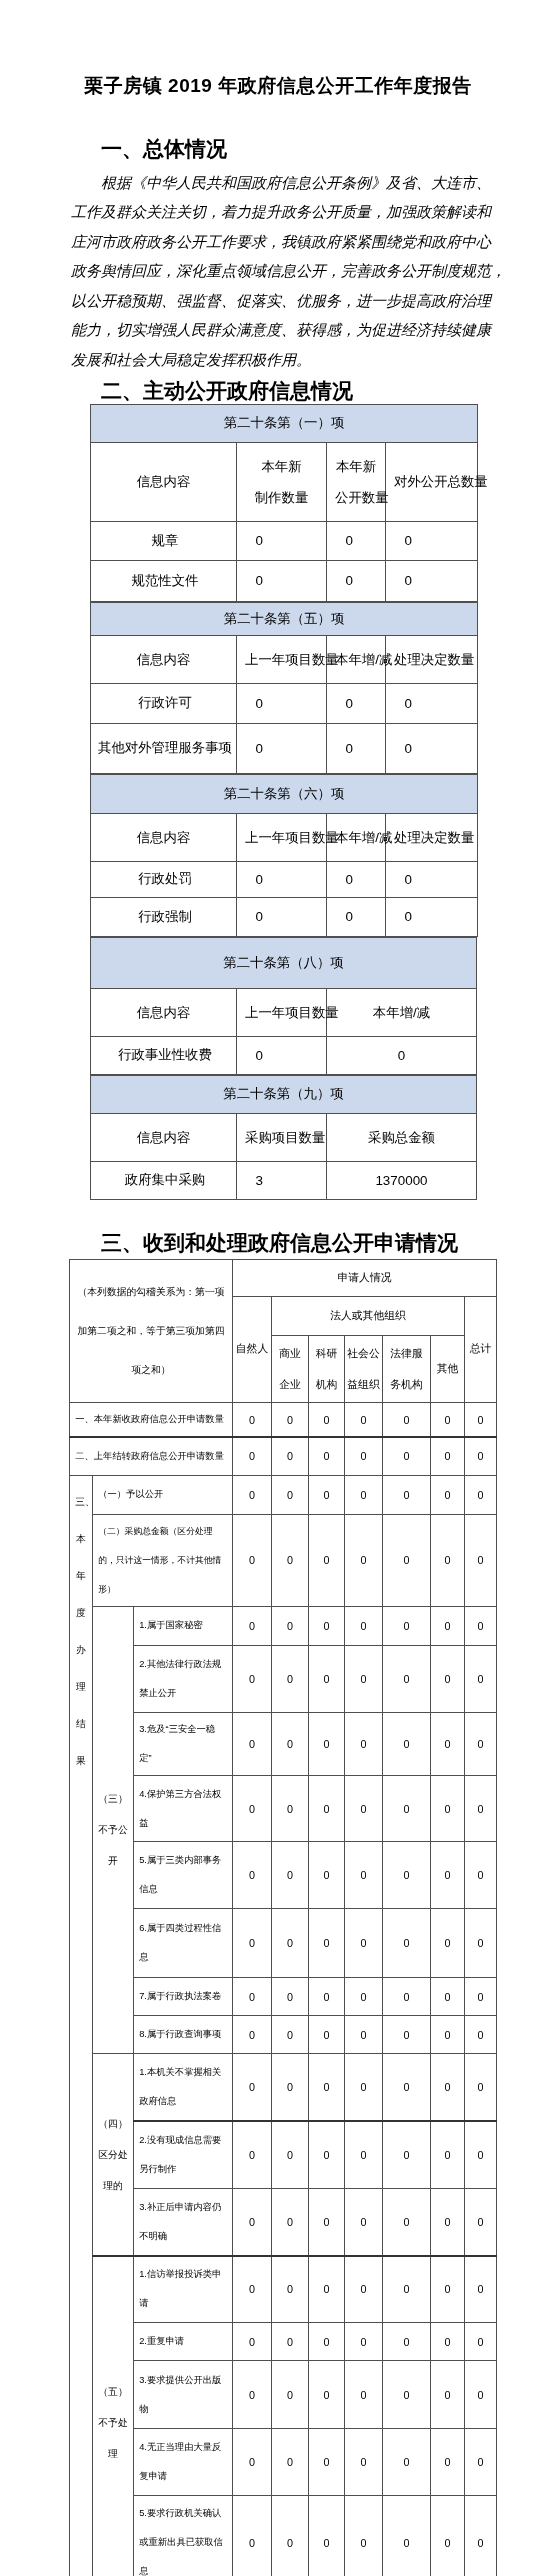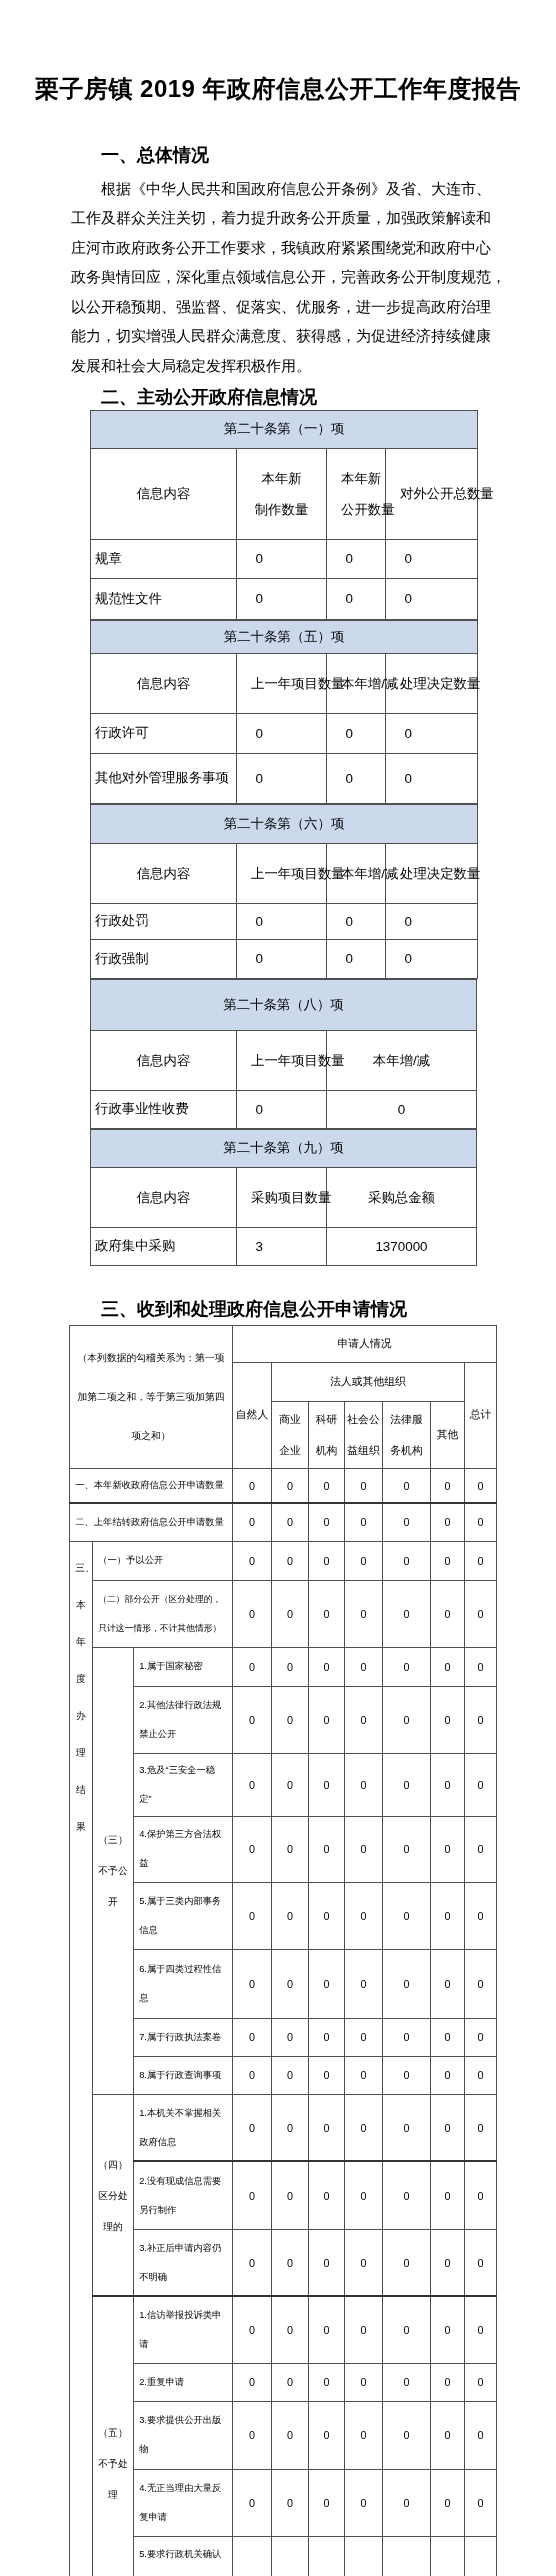--- a/index.html
+++ b/index.html
@@ -1,37 +1,37 @@
 <!DOCTYPE html>
 <html style="font-size:8.2px"><head>
 <meta charset="utf-8">
 <style>
   html,body{margin:0;padding:0;background:#fff;}
   .page{width:556px;height:3473px;background:#fff;position:relative;overflow:hidden;
         font-family:"Liberation Sans",sans-serif;color:#000;}
-  .doc-title{padding-top:73px;text-align:center;font-size:24px;font-weight:bold;letter-spacing:0.5px;}
-  .h2{font-size:18px;font-weight:bold;margin:8px 69px 0 101px;line-height:20.6px;}
+  .doc-title{padding-top:73px;text-align:center;font-size:19px;font-weight:bold;letter-spacing:0.5px;}
+  .h2{font-size:21px;font-weight:bold;margin:8px 69px 0 101px;line-height:20.6px;}
   .mt-s1{margin-top:40px;}
   .mt-s2{margin-top:6.7px;}
   .mt-s3{margin-top:33px;}
-  .body-text{margin:1px 69px 0 71px;}
+  .body-text{margin:1px 69px 0 71px;font-style:italic;}
   .p1{margin-top:8.2px;}
   .tline{font-size:15px;line-height:29.5px;height:29.5px;white-space:nowrap;}
   .ind{text-indent:30px;}
 
   table{border-collapse:collapse;table-layout:fixed;}
   td{border:1px solid #4f4f4f;box-sizing:border-box;vertical-align:middle;}
   .band td{background:#ccd9ed;text-align:center;font-size:13.4px;font-family:"Liberation Sans",sans-serif;}
 
   
   .ta{margin-left:90px;width:386px;border:1.5px solid #4a4a4a;}
   .ta td{font-size:13.4px;}
-  .ta .hc{text-align:center;padding:14px;line-height:31px;}
+  .ta .hc{text-align:center;padding:8px;line-height:31px;}
   .hl{display:block;white-space:nowrap;}
-  .ta .lab{text-align:left;padding-left:4px;}
+  .ta .lab{text-align:center;padding-left:4px;}
   .ta .val{text-align:left;padding-left:18.5px;}
   .ta .valc{text-align:center;}
 
   
   .tb{margin-left:69px;width:428px;margin-top:5.7px;border:1.5px solid #4a4a4a;}
   .tb td{font-size:10.8px;text-align:center;}
   .tb .note{font-size:9.8px;line-height:39px;padding:0 4.1px;}
   .tb .hc{line-height:31px;padding:0;}
   .tb .lbl{font-size:9.3px;text-align:left;padding:2.1px 5.2px;line-height:29px;}
   .tb .sm{font-size:8.8px;}
@@ -312,21 +312,21 @@
       <td class="lbl" colspan="2">（一）予以公开</td>
     <td class="v">0</td>
           <td class="v">0</td>
           <td class="v">0</td>
           <td class="v">0</td>
           <td class="v">0</td>
           <td class="v">0</td>
           <td class="v">0</td>
         </tr>
     <tr style="height:67px">
-      <td class="lbl sm" colspan="2">（二）部分公开（区分处理的，只计这一情形，不计其他情形）</td>
+      <td class="lbl sm" colspan="2">（二）采购总金额（区分处理的，只计这一情形，不计其他情形）</td>
     <td class="v">0</td>
           <td class="v">0</td>
           <td class="v">0</td>
           <td class="v">0</td>
           <td class="v">0</td>
           <td class="v">0</td>
           <td class="v">0</td>
         </tr>
     <tr style="height:39px">
       <td class="glbl" rowspan="8">（三）不予公开</td>

